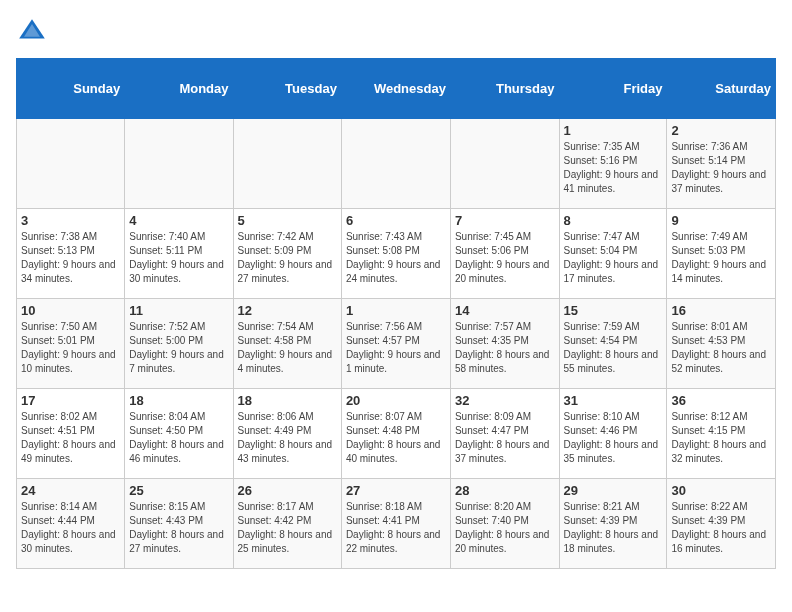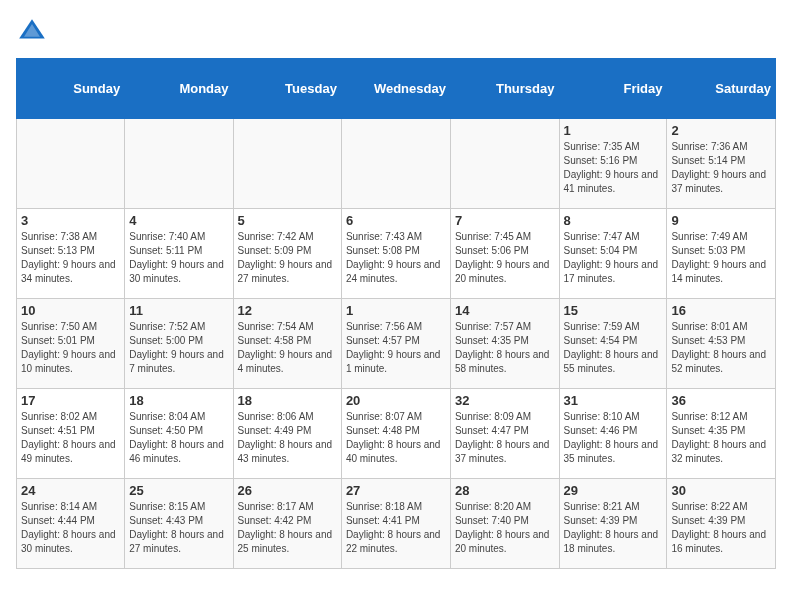--- a/index.html
+++ b/index.html
@@ -261,21 +261,21 @@
         </td>
         <td>
           <span class="day-number">31</span>
           <div class="day-info">Sunrise: 8:10 AM
 Sunset: 4:46 PM
 Daylight: 8 hours and 35 minutes.</div>
         </td>
         <td>
           <span class="day-number">36</span>
           <div class="day-info">Sunrise: 8:12 AM
-Sunset: 4:35 PM
+Sunset: 4:15 PM
 Daylight: 8 hours and 32 minutes.</div>
         </td>
       </tr>
       <tr>
         <td>
           <span class="day-number">24</span>
           <div class="day-info">Sunrise: 8:14 AM
 Sunset: 4:44 PM
 Daylight: 8 hours and 30 minutes.</div>
         </td>

